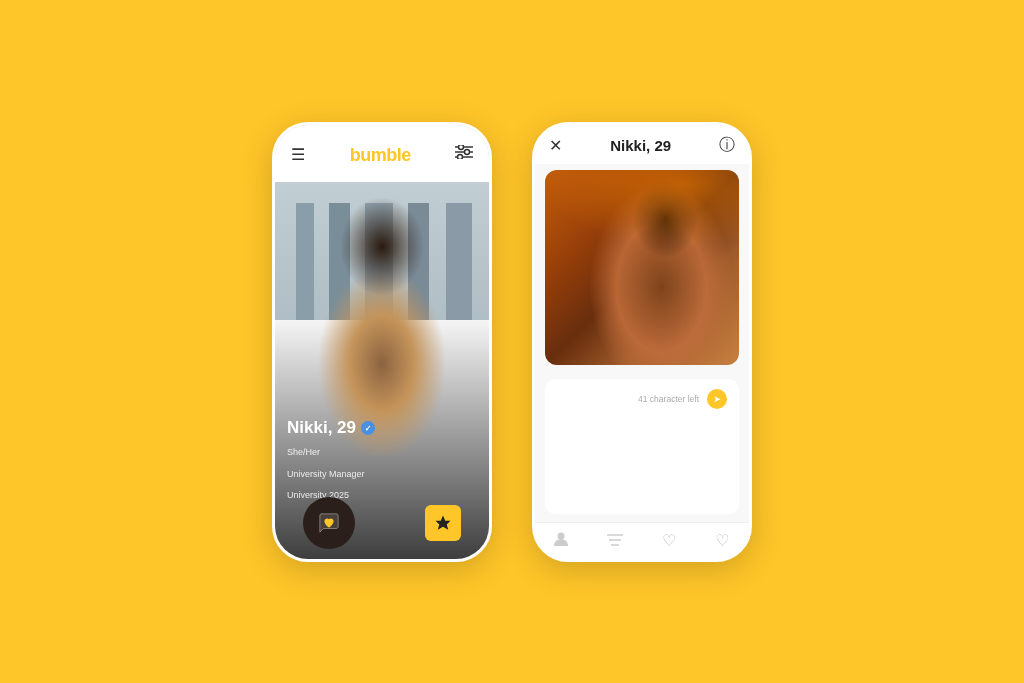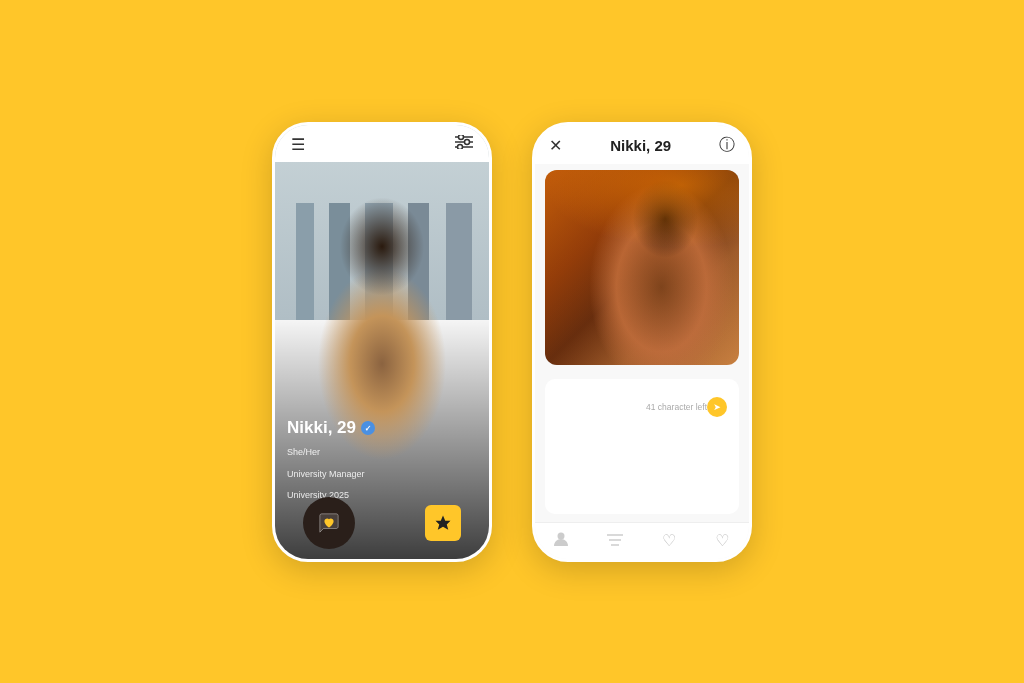--- a/index.html
+++ b/index.html
@@ -199,22 +199,21 @@
     }
     .message-text {
       font-size: 10.5px;
       color: #333;
       line-height: 1.5;
     }
     .message-footer {
       display: flex;
       justify-content: flex-end;
       align-items: center;
-      gap: 0;
-      margin-top: 8px;
+      gap: 8px;
     }
     .char-count {
       font-size: 8.5px;
       color: #aaa;
     }
     .send-btn {
       width: 20px;
       height: 20px;
       background: #FFC629;
       border-radius: 50%;
@@ -273,20 +272,21 @@
         );
     }
   </style>
 </head>
 <body>
 
 <div class="phone">
 
   <div class="nav-bar">
     <span class="nav-icon">☰</span>
+    <span class="nav-bar logo">bumble</span>
     <span class="nav-icon">
       <svg width="18" height="14" viewBox="0 0 18 14" fill="none">
         <line x1="0" y1="2" x2="18" y2="2" stroke="#333" stroke-width="1.5"></line>
         <circle cx="6" cy="2" r="2.5" fill="#fff" stroke="#333" stroke-width="1.5"></circle>
         <line x1="0" y1="7" x2="18" y2="7" stroke="#333" stroke-width="1.5"></line>
         <circle cx="12" cy="7" r="2.5" fill="#fff" stroke="#333" stroke-width="1.5"></circle>
         <line x1="0" y1="12" x2="18" y2="12" stroke="#333" stroke-width="1.5"></line>
         <circle cx="5" cy="12" r="2.5" fill="#fff" stroke="#333" stroke-width="1.5"></circle>
       </svg>
     </span>

